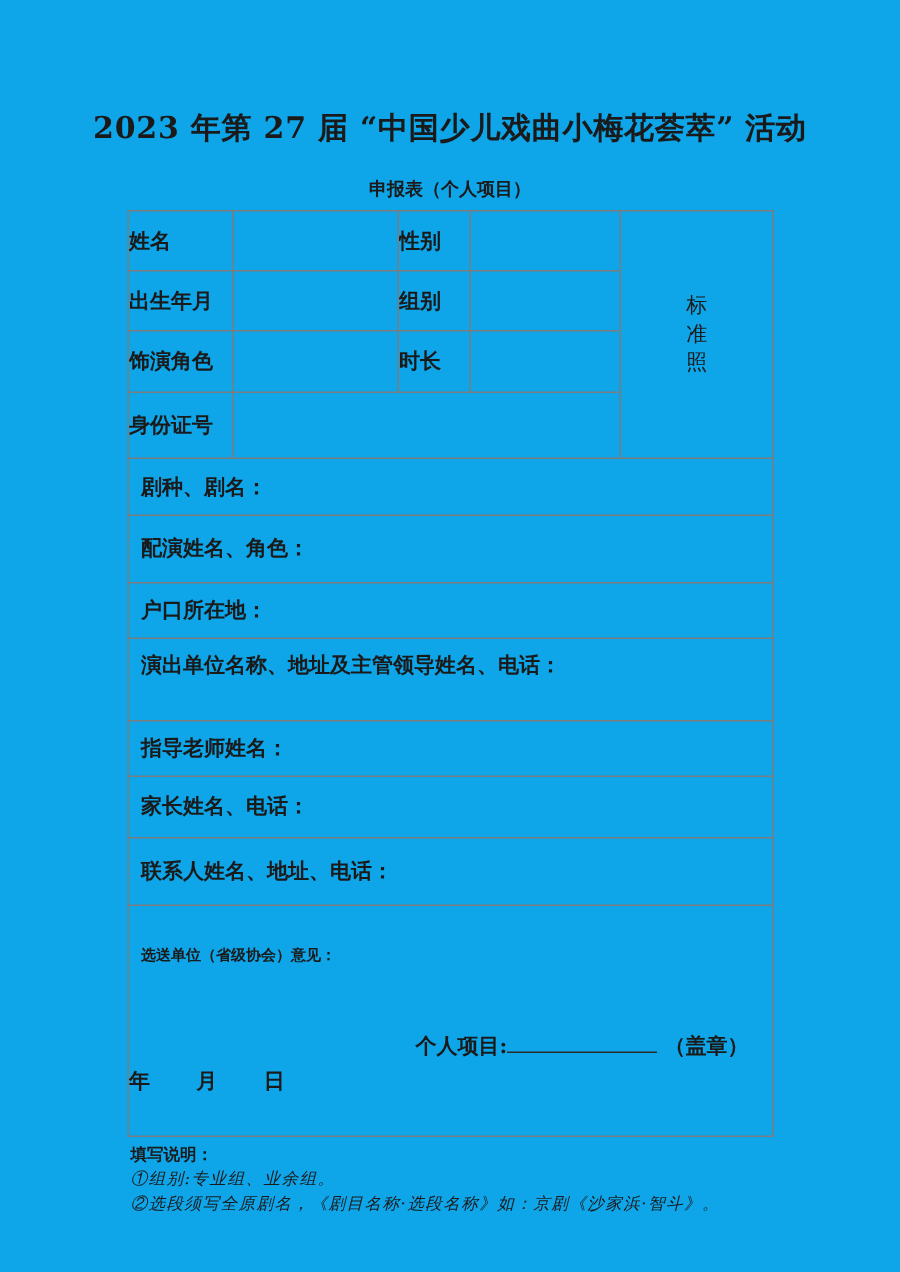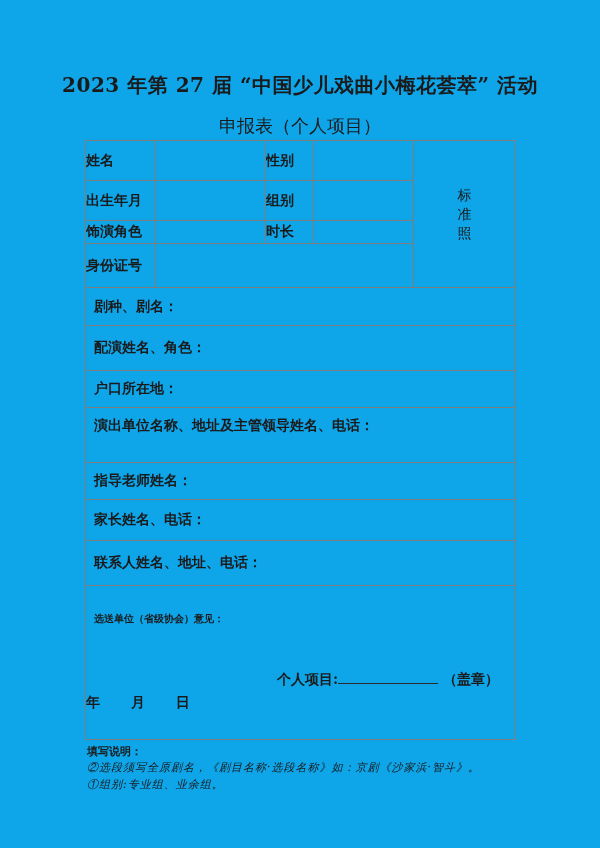--- a/index.html
+++ b/index.html
@@ -19,22 +19,22 @@
     margin: 72px 0 0 0;
     text-align: center;
     font-size: 20px;
     font-weight: bold;
     letter-spacing: 0.5px;
     line-height: 26px;
   }
   .doc-subtitle {
     margin: 16px 0 2px 0;
     text-align: center;
-    font-size: 18px;
-    font-weight: normal;
+    font-size: 12px;
+    font-weight: bold;
     line-height: 24px;
   }
   table.form-table {
     border-collapse: collapse;
     table-layout: fixed;
     width: 430px;
     margin-left: 85px;
   }
   .form-table td {
     border: 1px solid #7d7d7d;
@@ -137,21 +137,21 @@
         <td class="photo-cell" rowspan="4">
           <div class="vtext">标准照</div>
         </td>
       </tr>
       <tr style="height:40px">
         <td class="lbl">出生年月</td>
         <td class="val"></td>
         <td class="lbl">组别</td>
         <td class="val"></td>
       </tr>
-      <tr style="height:23px">
+      <tr style="height:41px">
         <td class="lbl">饰演角色</td>
         <td class="val"></td>
         <td class="lbl">时长</td>
         <td class="val"></td>
       </tr>
       <tr style="height:44px">
         <td class="lbl">身份证号</td>
         <td class="val" colspan="3"></td>
       </tr>
 
@@ -189,17 +189,17 @@
             <span class="date-gap">月</span>
             <span class="date-gap">日</span>
           </div>
         </td>
       </tr>
     </tbody>
   </table>
 
   <div class="notes">
     <div class="notes-heading">填写说明：</div>
+    <div class="note-item">①组别:专业组、业余组。</div>
     <div class="note-item">②选段须写全原剧名，《剧目名称·选段名称》如：京剧《沙家浜·智斗》。</div>
-    <div class="note-item">①组别:专业组、业余组。</div>
   </div>
 
 </div>
 
 </body></html>

